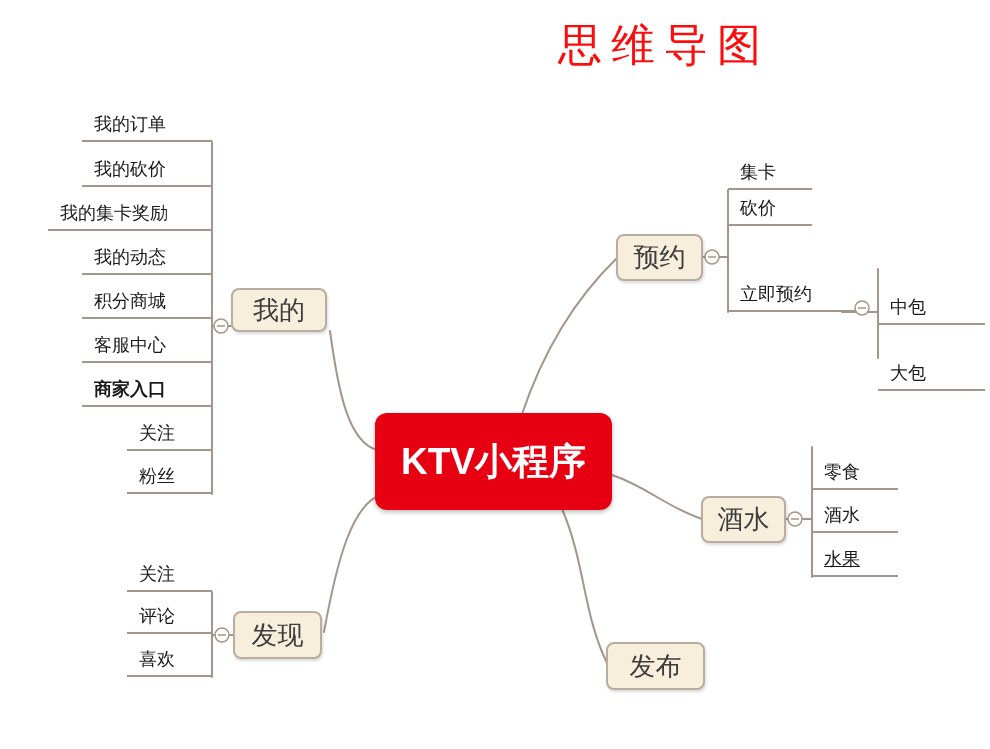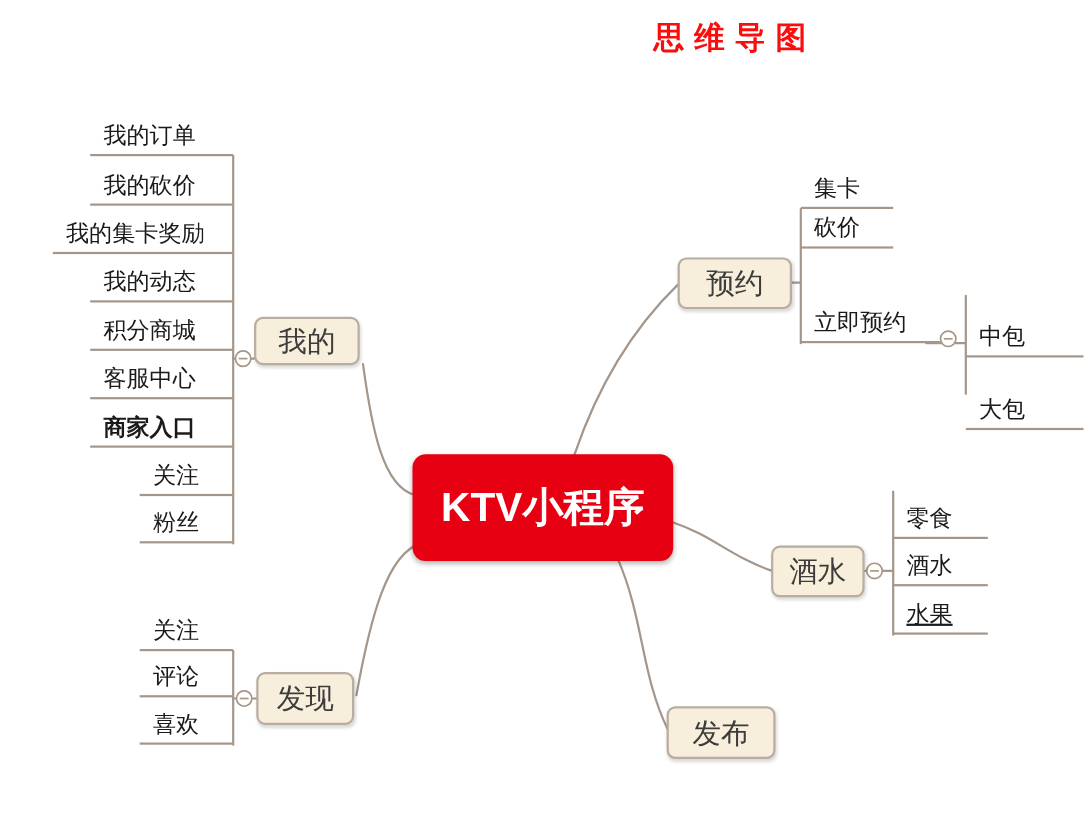--- a/index.html
+++ b/index.html
@@ -11,21 +11,21 @@
   .canvas {
     position: relative; width: 990px; height: 749px; background: #ffffff; overflow: hidden;
   }
   svg.wires { position: absolute; left: 0; top: 0; }
   .wire { fill: none; stroke: var(--line-color, #a4968a); stroke-width: 2; stroke-linecap: round; }
   .collapse circle { fill: #fffefb; stroke: var(--line-color, #a4968a); stroke-width: 1.5; }
   .collapse line { stroke: var(--line-color, #a4968a); stroke-width: 1.5; }
 
   .title {
     position: absolute; left: 558px; top: 16px; width: 220px;
-    text-align: center; font-size: 28px; font-weight: bold;
+    text-align: left; font-size: 44px; font-weight: normal;
     letter-spacing: 9px; color: var(--title-color, #fb0d0d);
     white-space: nowrap;
   }
 
   .center {
     position: absolute; left: 375px; top: 413px; width: 237px; height: 97px;
     background: var(--center-bg, #e60012); color: var(--center-text, #ffffff);
     border-radius: 12px; display: flex; align-items: center; justify-content: center;
     font-size: 37px; font-weight: bold; white-space: nowrap;
     box-shadow: 0 2px 5px rgba(0,0,0,0.28);
@@ -38,21 +38,21 @@
     border-radius: 8px;
     display: flex; align-items: center; justify-content: center;
     font-size: 26px; color: var(--branch-text, #3c3c3c);
     box-shadow: 1px 2px 3px rgba(0,0,0,0.15);
     white-space: nowrap;
   }
 
   .leaf {
     position: absolute; height: 32px; line-height: 28px;
     padding: 0 10px 2px 12px;
-    font-size: 21px; font-weight: 500; color: var(--leaf-text, #1a1a1a);
+    font-size: 18px; font-weight: 500; color: var(--leaf-text, #1a1a1a);
     border-bottom: 2px solid var(--line-color, #a4968a);
     white-space: nowrap;
   }
   .leaf.anchor-right { right: 778px; text-align: left; }
 </style>
 </head>
 <body>
 
 <div class="canvas">
 
@@ -100,21 +100,21 @@
         <line x1="791" y1="519" x2="799" y2="519"></line>
     </g>
   </svg>
 
   <div class="title">思维导图</div>
 
   <div class="center">KTV小程序</div>
 
   <div class="branch" style="left:231px; top:288px; width:96px; height:44px;">我的</div>
   <div class="branch" style="left:233px; top:611px; width:89px; height:48px;">发现</div>
-  <div class="branch" style="left:616px; top:234px; width:104px; height:47px;">预约</div>
+  <div class="branch" style="left:616px; top:234px; width:87px; height:47px;">预约</div>
   <div class="branch" style="left:701px; top:496px; width:85px; height:47px;">酒水</div>
   <div class="branch" style="left:606px; top:642px; width:99px; height:48px;">发布</div>
 
   <div class="leaf anchor-right" style="top:110px; min-width:130px;">我的订单</div>
   <div class="leaf anchor-right" style="top:155px; min-width:130px;">我的砍价</div>
   <div class="leaf anchor-right" style="top:199px; min-width:164px;">我的集卡奖励</div>
   <div class="leaf anchor-right" style="top:243px; min-width:130px;">我的动态</div>
   <div class="leaf anchor-right" style="top:287px; min-width:130px;">积分商城</div>
   <div class="leaf anchor-right" style="top:331px; min-width:130px;">客服中心</div>
   <div class="leaf anchor-right" style="top:375px; min-width:130px;font-weight:bold;">商家入口</div>

